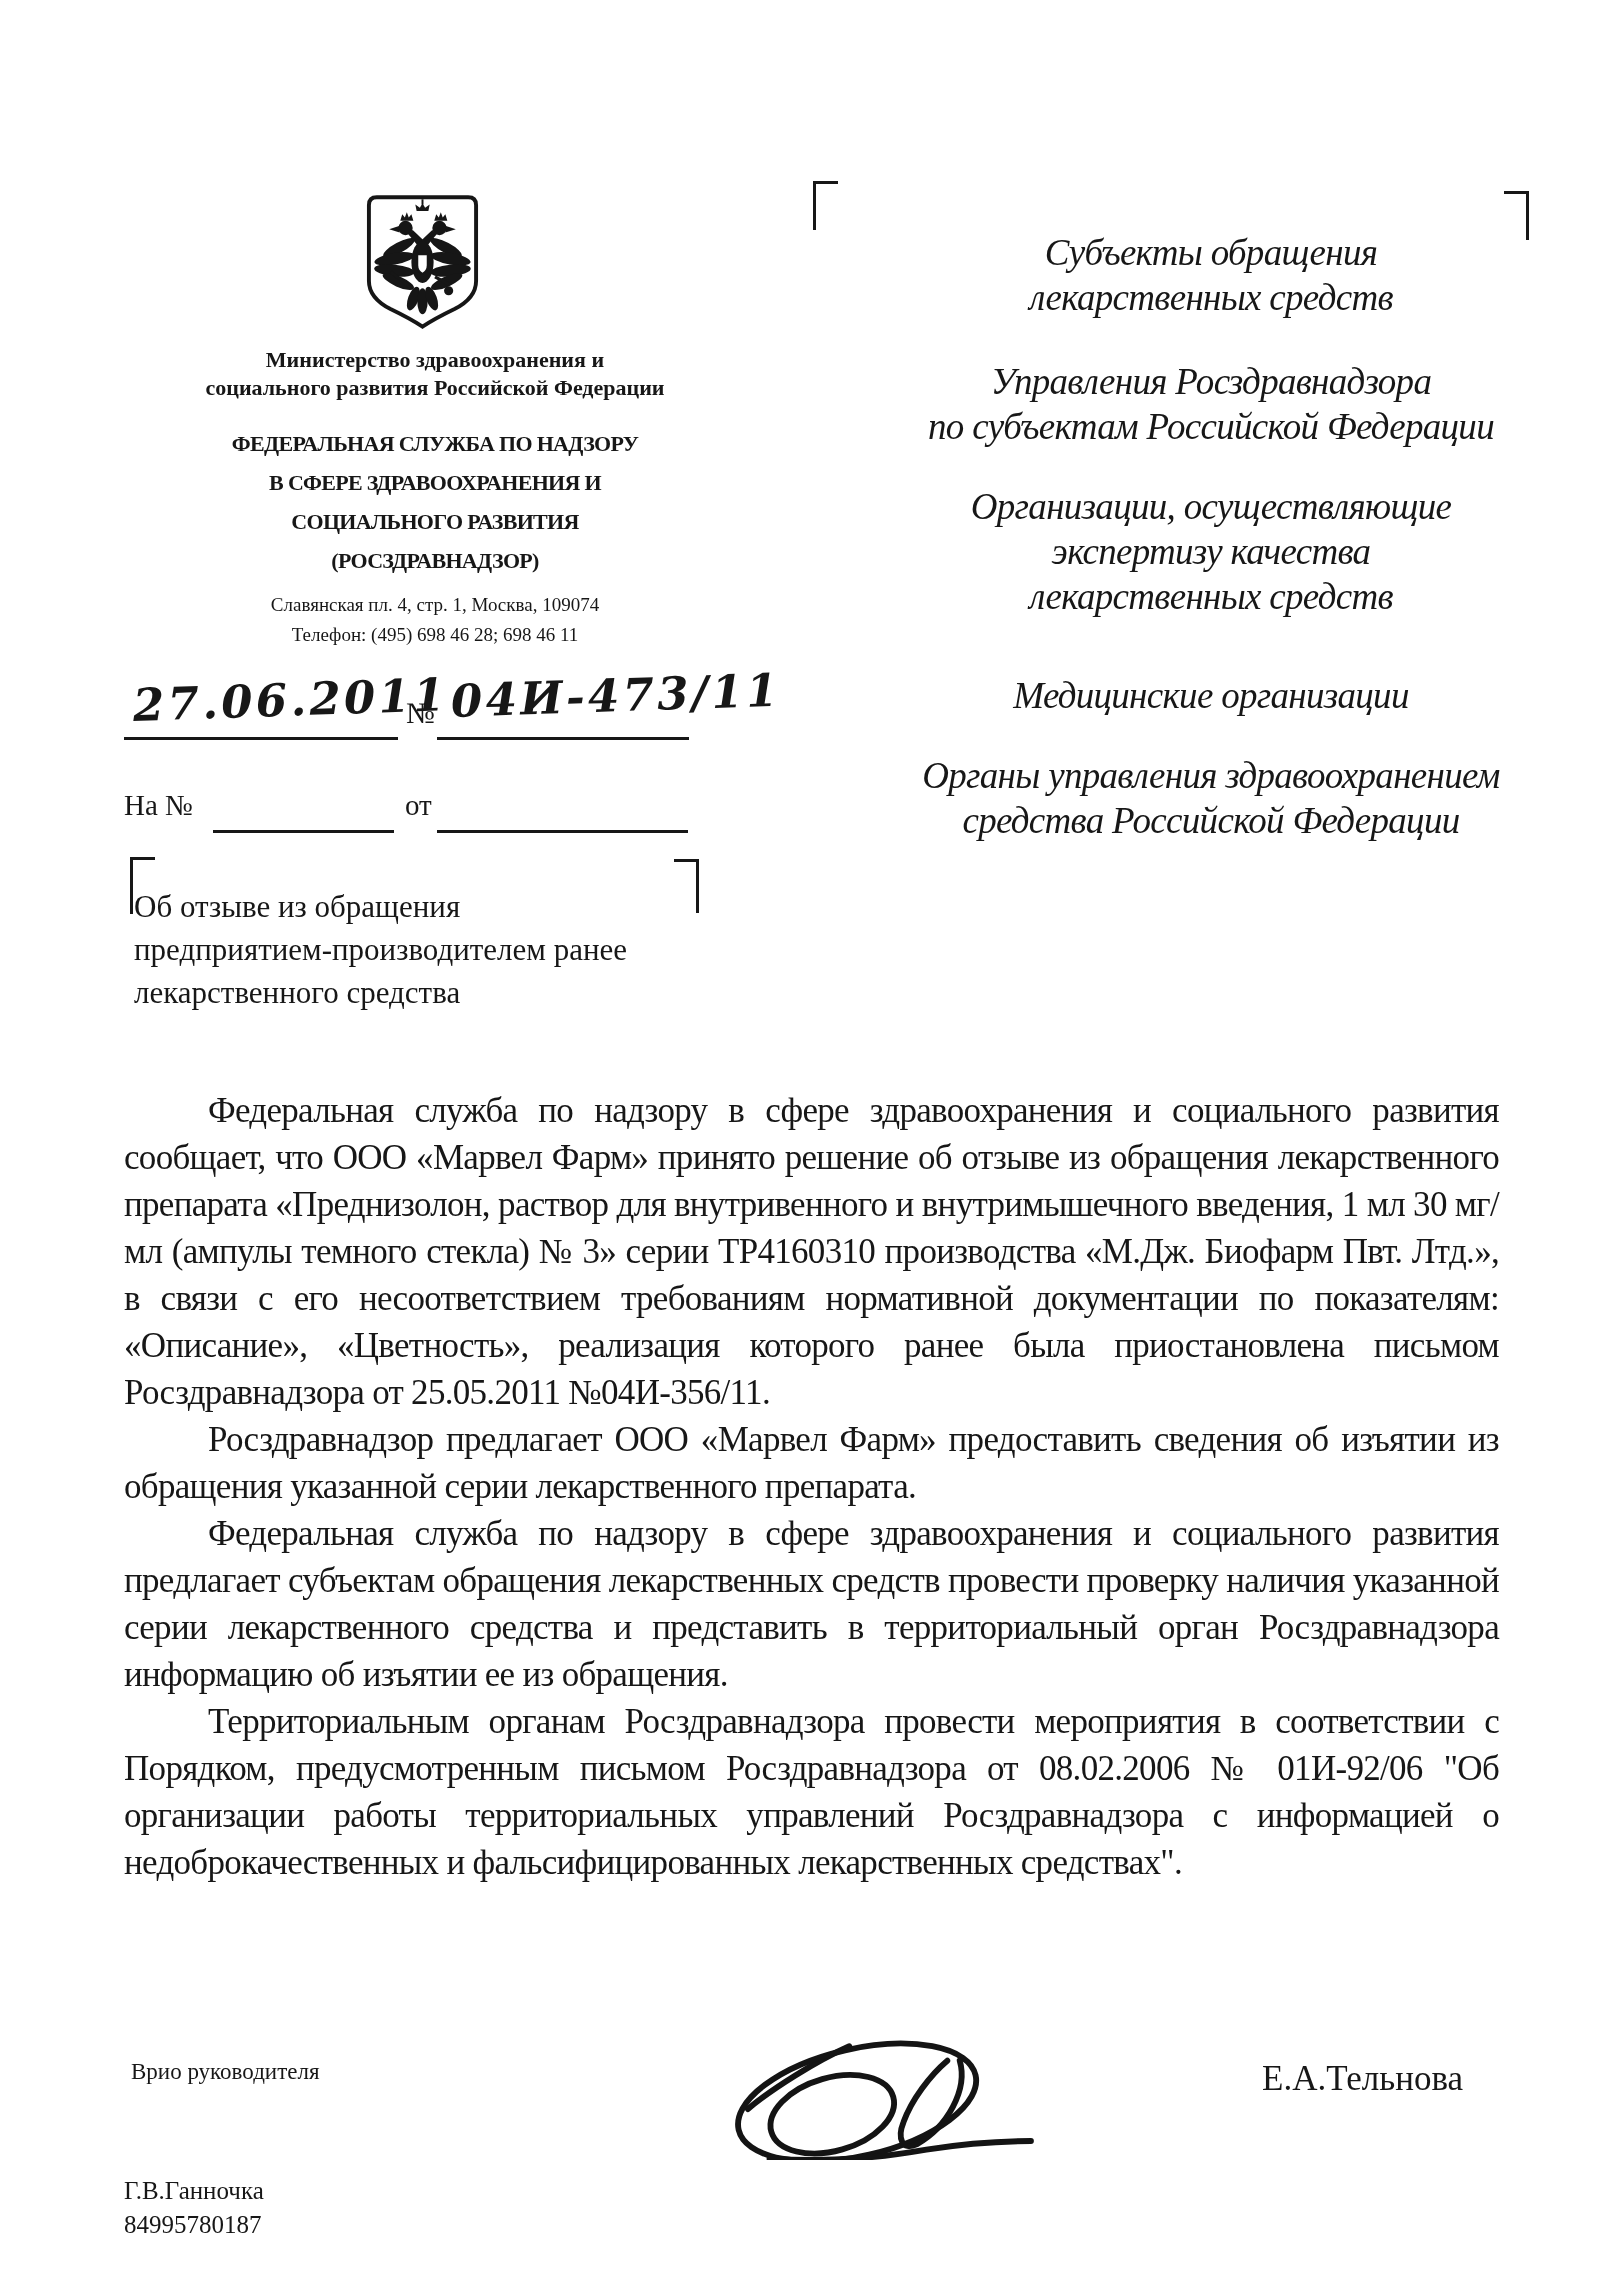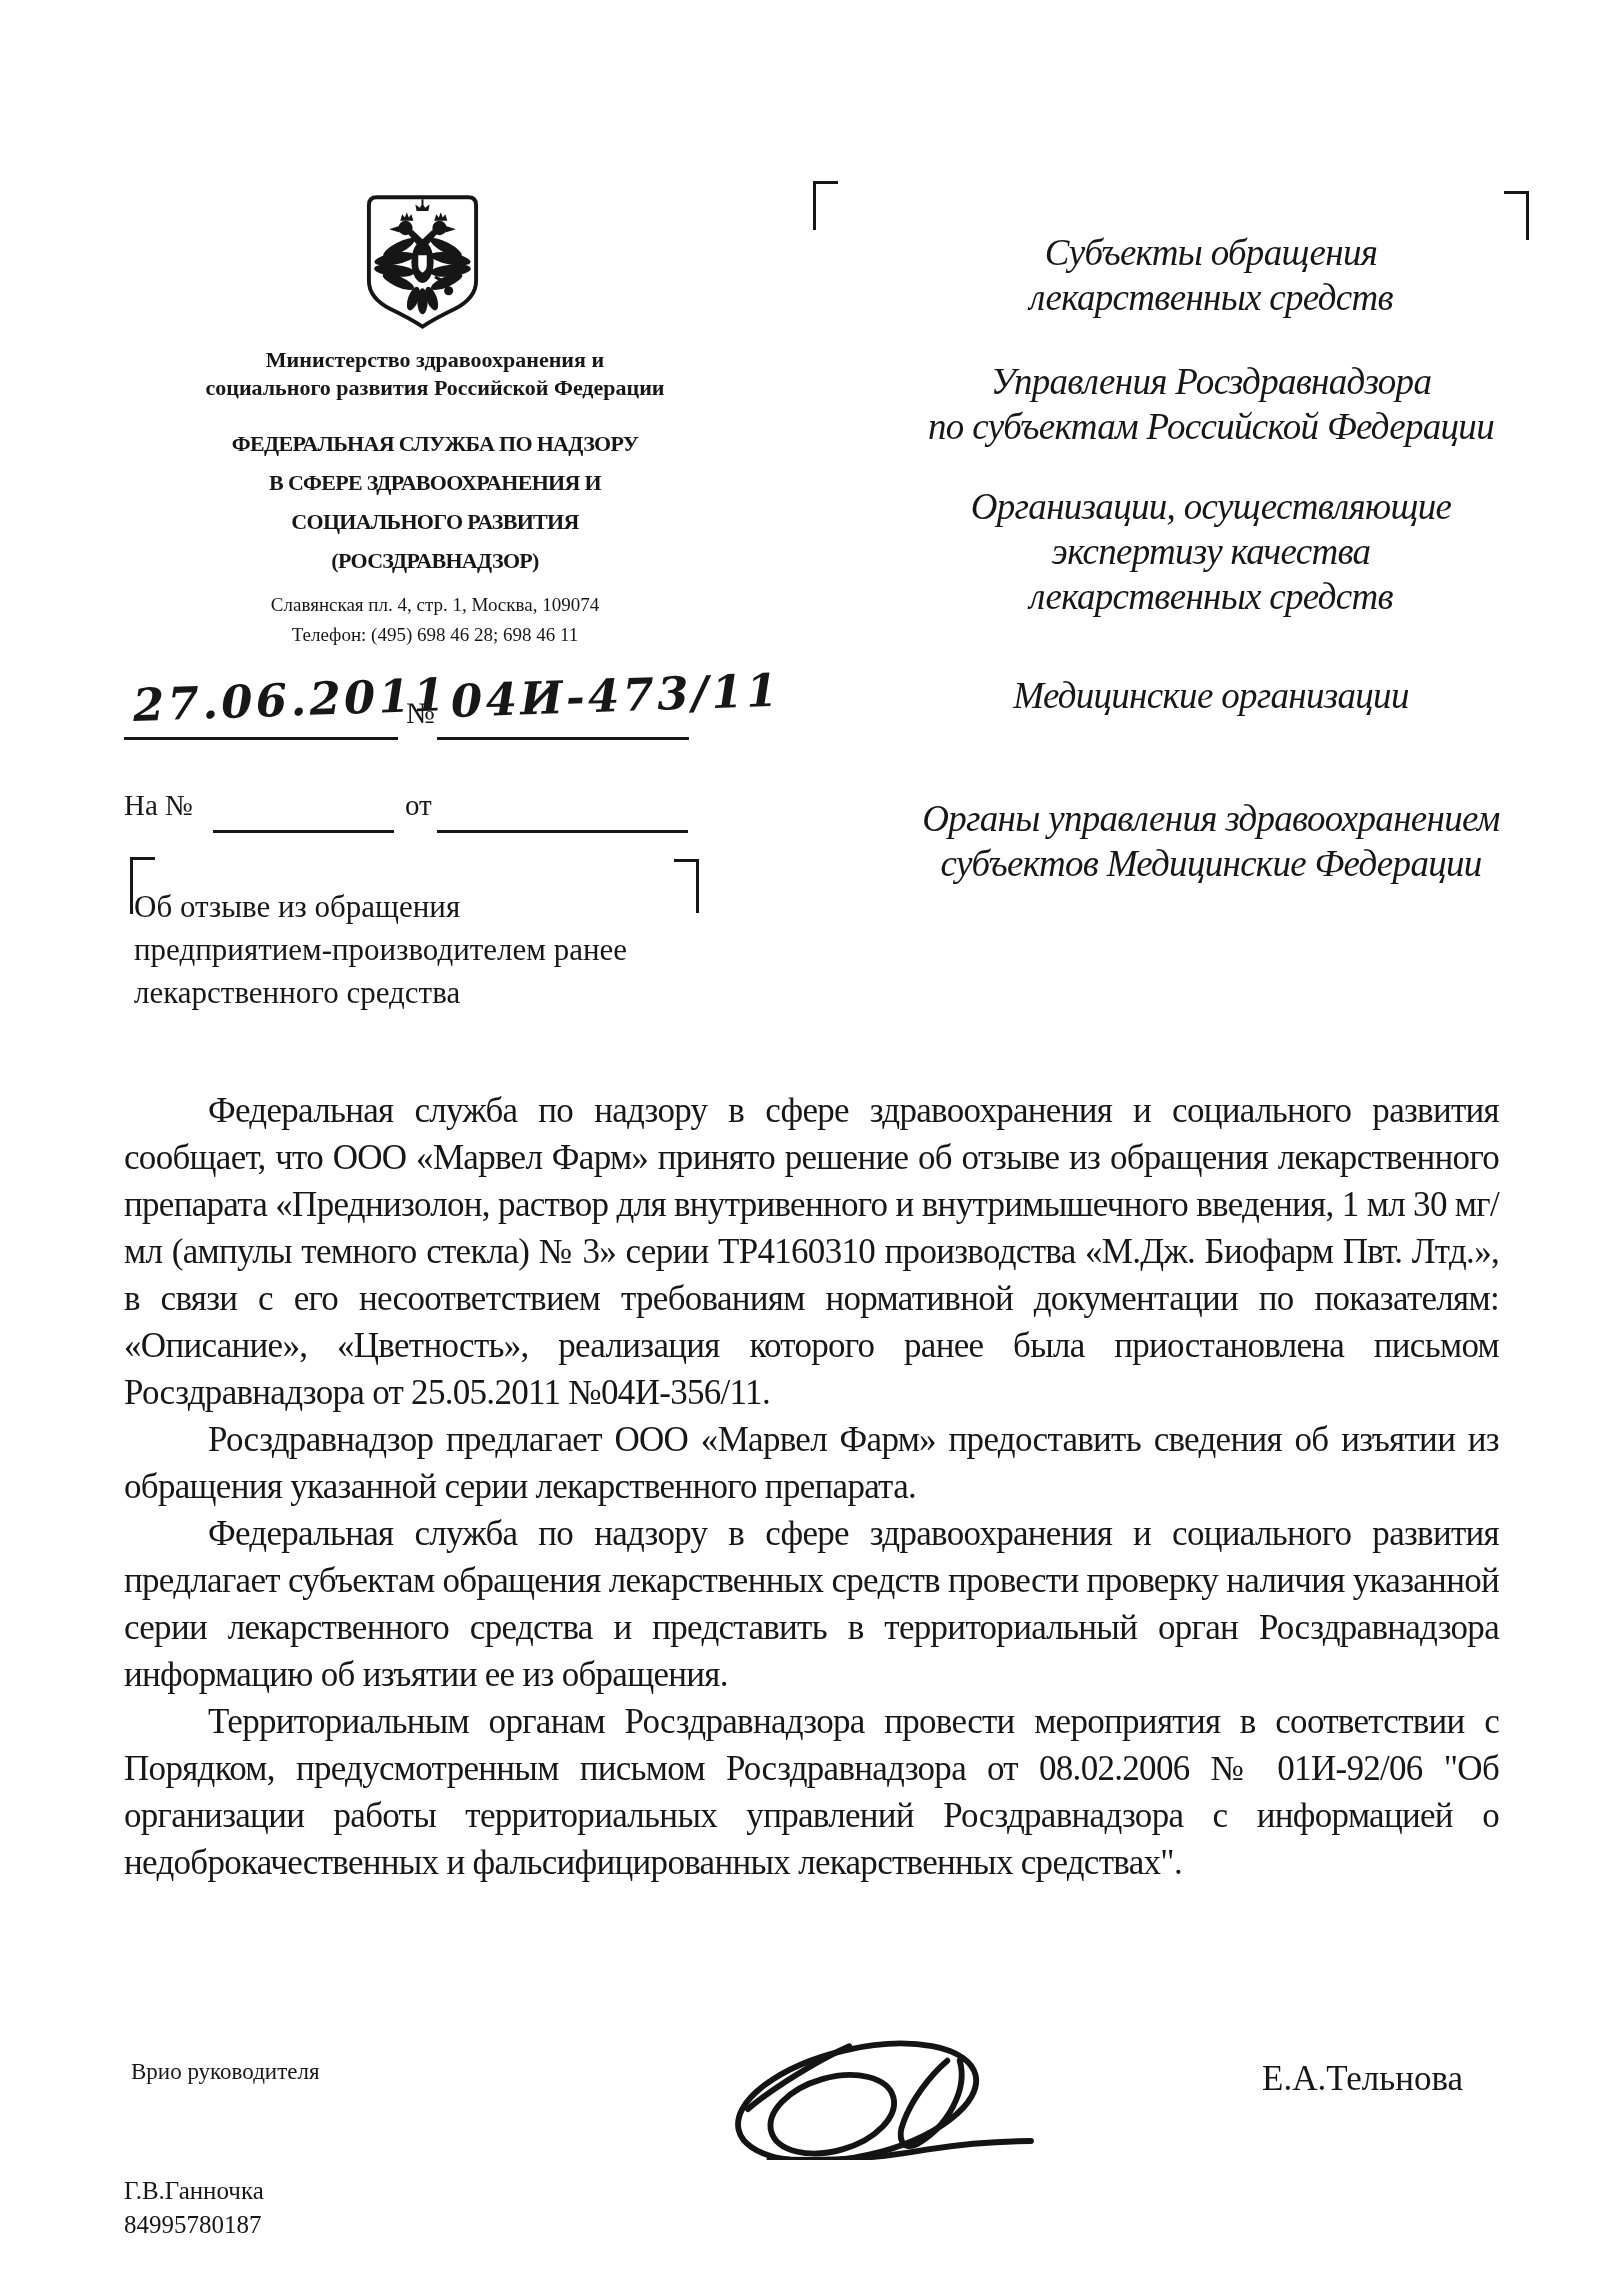--- a/index.html
+++ b/index.html
@@ -69,21 +69,21 @@
   .recip{
     position:absolute;left:0;width:720px;
     font-size:37px;line-height:45px;text-align:center;
     letter-spacing:-0.7px;
     font-style:italic;
   }
   .recip-0{top:230px;}
   .recip-1{top:359px;}
   .recip-2{top:484px;}
   .recip-3{top:673px;}
-  .recip-4{top:796px;}
+  .recip-4{top:753px;}
 
   
   .body-text{
     left:124px;top:1087px;width:1375px;
     font-size:35px;line-height:47px;
     text-align:justify;letter-spacing:-0.7px;
   }
   .body-text p{margin:0;text-indent:84px;}
 
   
@@ -183,21 +183,21 @@
     <div class="recip recip-2">
       <div>Организации, осуществляющие</div>
       <div>экспертизу качества</div>
       <div>лекарственных средств</div>
     </div>
     <div class="recip recip-3">
       <div>Медицинские организации</div>
     </div>
     <div class="recip recip-4">
       <div>Органы управления здравоохранением</div>
-      <div>субъектов Медицинские Федерации</div>
+      <div>средства Российской Федерации</div>
     </div>
   </div>
 
   <div class="abs body-text">
     <p>Федеральная служба по надзору в сфере здравоохранения и социального развития сообщает, что ООО «Марвел Фарм» принято решение об отзыве из обращения лекарственного препарата «Преднизолон, раствор для внутривенного и внутримышечного введения, 1 мл 30 мг/мл  (ампулы темного стекла) № 3» серии ТР4160310 производства «М.Дж. Биофарм Пвт. Лтд.»,  в связи с его несоответствием требованиям нормативной документации по показателям: «Описание», «Цветность», реализация которого ранее была приостановлена письмом Росздравнадзора от 25.05.2011 №04И-356/11.</p>
     <p>Росздравнадзор предлагает ООО «Марвел Фарм» предоставить сведения об изъятии из обращения указанной серии лекарственного препарата.</p>
     <p>Федеральная служба по надзору в сфере здравоохранения и социального развития предлагает субъектам обращения лекарственных средств провести проверку наличия указанной серии лекарственного средства и представить в территориальный орган Росздравнадзора информацию об изъятии ее из обращения.</p>
     <p>Территориальным органам Росздравнадзора провести мероприятия в соответствии с Порядком, предусмотренным письмом Росздравнадзора от 08.02.2006 № 01И-92/06 "Об организации работы территориальных управлений Росздравнадзора с информацией о недоброкачественных и фальсифицированных лекарственных средствах".</p>
   </div>
 

